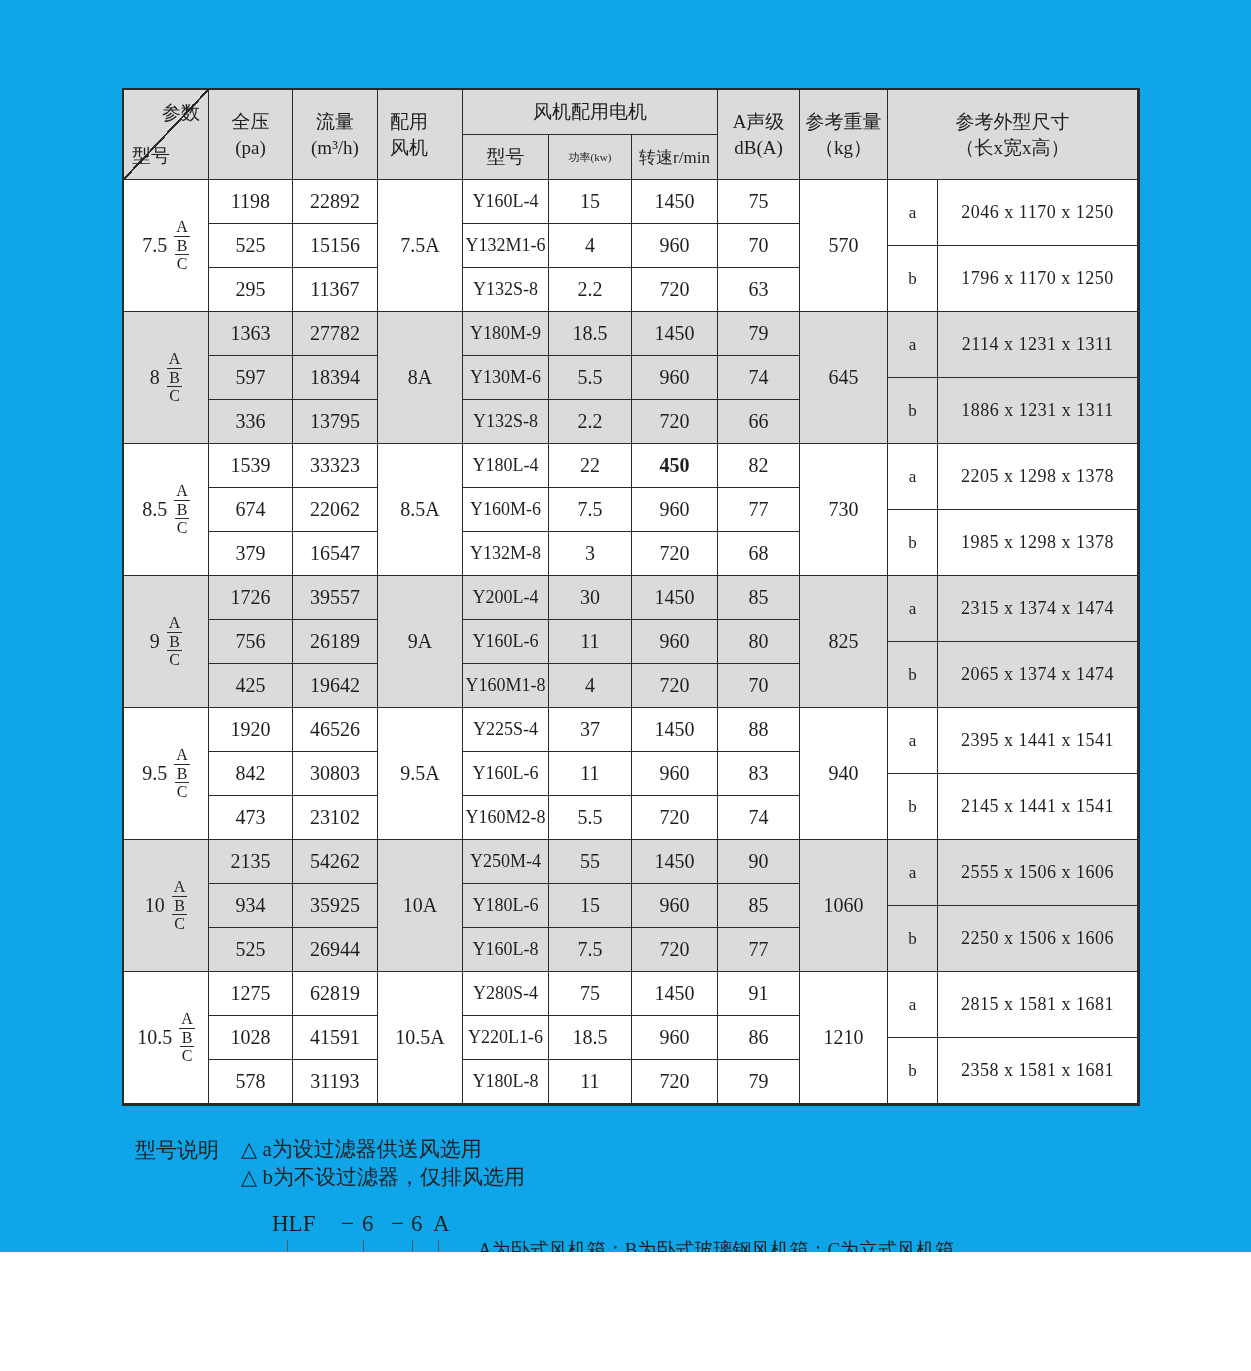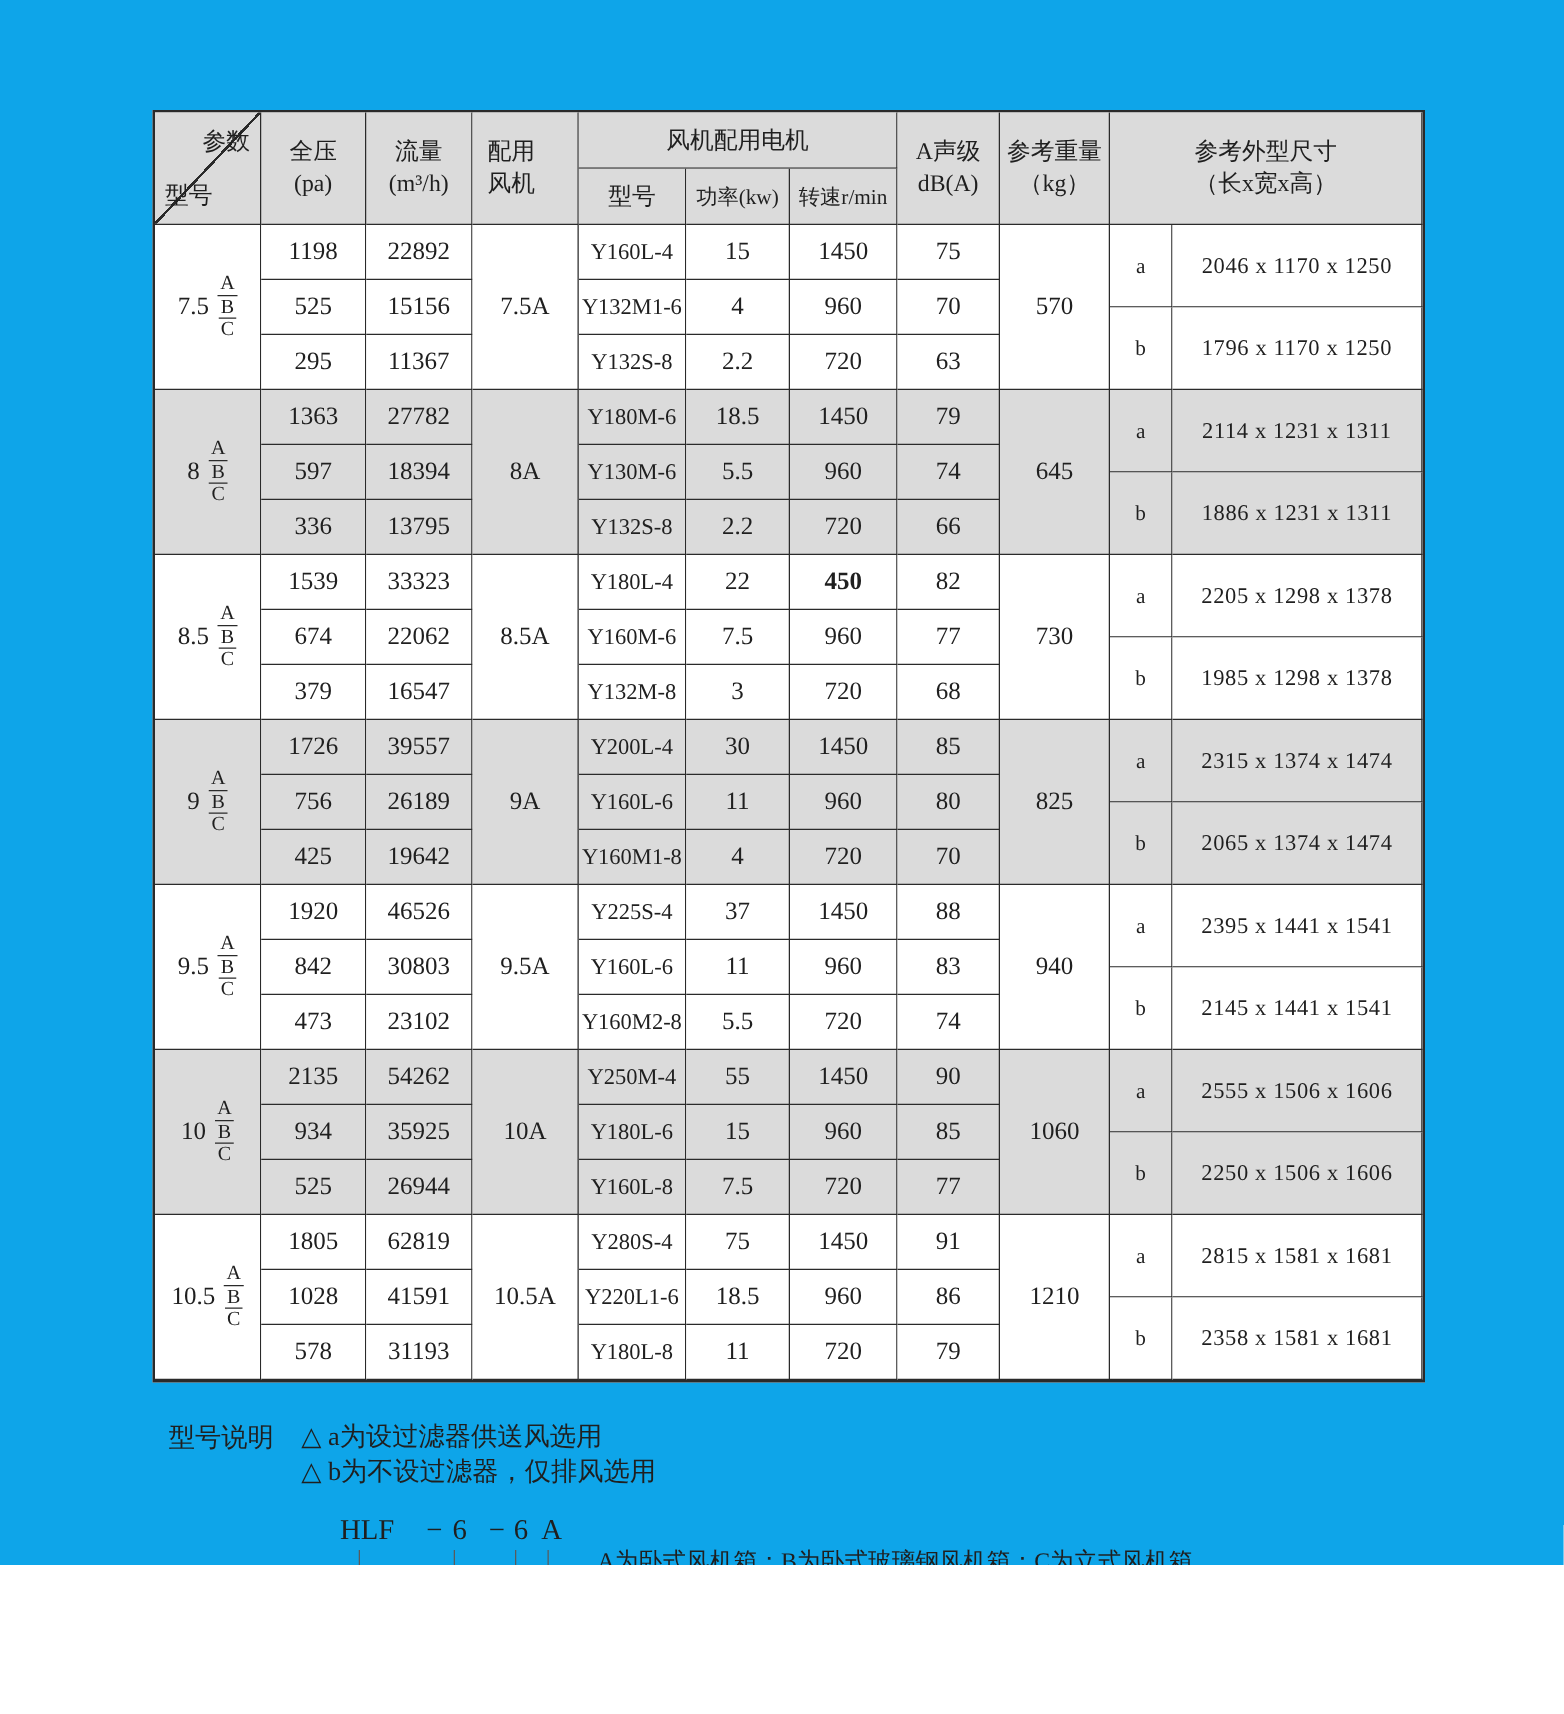--- a/index.html
+++ b/index.html
@@ -42,21 +42,21 @@
           rgba(0,0,0,0) calc(50% - 1px), var(--border) calc(50% - 1px),
           var(--border) calc(50% + 1px), rgba(0,0,0,0) calc(50% + 1px)),
         var(--shade);}
   .hc-top{position:absolute;top:10px;right:8px;font-size:19px;}
   .hc-bot{position:absolute;bottom:10px;left:8px;font-size:19px;}
   .h-press{grid-column:2;grid-row:1 / span 2;}
   .h-flow{grid-column:3;grid-row:1 / span 2;}
   .h-fan{grid-column:4;grid-row:1 / span 2;align-items:flex-start;flex-direction:column;justify-content:center;padding-left:12px;}
   .h-motor{grid-column:5 / span 3;grid-row:1;}
   .h-mmodel{grid-column:5;grid-row:2;}
-  .h-mpower{grid-column:6;grid-row:2;font-size:17px;}
+  .h-mpower{grid-column:6;grid-row:2;font-size:11px;}
   .h-mspeed{grid-column:7;grid-row:2;font-size:17px;}
   .h-db{grid-column:8;grid-row:1 / span 2;}
   .h-weight{grid-column:9;grid-row:1 / span 2;}
   .h-dims{grid-column:10 / span 2;grid-row:1 / span 2;}
   
   .num{font-size:20px;}
   .mot{font-size:18px;}
   .ab{font-size:17px;}
   .dim{font-size:18px;letter-spacing:.5px;}
   .model{gap:7px;}
@@ -148,21 +148,21 @@
       <div class="cell model shade" style="grid-area: 9 / 1 / span 6 / span 1;">
         <span class="mnum">8</span>
         <span class="abc">
           <span class="uv">A</span>
           <span class="uv">B</span>
           <span>C</span>
         </span>
       </div>
       <div class="cell num shade" style="grid-area: 9 / 2 / span 2 / span 1;">1363</div>
       <div class="cell num shade" style="grid-area: 9 / 3 / span 2 / span 1;">27782</div>
-      <div class="cell mot shade" style="grid-area: 9 / 5 / span 2 / span 1;">Y180M-6</div>
+      <div class="cell mot shade" style="grid-area: 9 / 5 / span 2 / span 1;">Y180M-9</div>
       <div class="cell num shade" style="grid-area: 9 / 6 / span 2 / span 1;">18.5</div>
       <div class="cell num shade" style="grid-area: 9 / 7 / span 2 / span 1;">1450</div>
       <div class="cell num shade" style="grid-area: 9 / 8 / span 2 / span 1;">79</div>
       <div class="cell num shade" style="grid-area: 11 / 2 / span 2 / span 1;">597</div>
       <div class="cell num shade" style="grid-area: 11 / 3 / span 2 / span 1;">18394</div>
       <div class="cell mot shade" style="grid-area: 11 / 5 / span 2 / span 1;">Y130M-6</div>
       <div class="cell num shade" style="grid-area: 11 / 6 / span 2 / span 1;">5.5</div>
       <div class="cell num shade" style="grid-area: 11 / 7 / span 2 / span 1;">960</div>
       <div class="cell num shade" style="grid-area: 11 / 8 / span 2 / span 1;">74</div>
       <div class="cell num shade" style="grid-area: 13 / 2 / span 2 / span 1;">336</div>
@@ -306,21 +306,21 @@
       <div class="cell ab shade" style="grid-area: 36 / 10 / span 3 / span 1;">b</div>
       <div class="cell dim shade" style="grid-area: 36 / 11 / span 3 / span 1;">2250 x 1506 x 1606</div>
       <div class="cell model" style="grid-area: 39 / 1 / span 6 / span 1;">
         <span class="mnum">10.5</span>
         <span class="abc">
           <span class="uv">A</span>
           <span class="uv">B</span>
           <span>C</span>
         </span>
       </div>
-      <div class="cell num" style="grid-area: 39 / 2 / span 2 / span 1;">1805</div>
+      <div class="cell num" style="grid-area: 39 / 2 / span 2 / span 1;">1275</div>
       <div class="cell num" style="grid-area: 39 / 3 / span 2 / span 1;">62819</div>
       <div class="cell mot" style="grid-area: 39 / 5 / span 2 / span 1;">Y280S-4</div>
       <div class="cell num" style="grid-area: 39 / 6 / span 2 / span 1;">75</div>
       <div class="cell num" style="grid-area: 39 / 7 / span 2 / span 1;">1450</div>
       <div class="cell num" style="grid-area: 39 / 8 / span 2 / span 1;">91</div>
       <div class="cell num" style="grid-area: 41 / 2 / span 2 / span 1;">1028</div>
       <div class="cell num" style="grid-area: 41 / 3 / span 2 / span 1;">41591</div>
       <div class="cell mot" style="grid-area: 41 / 5 / span 2 / span 1;">Y220L1-6</div>
       <div class="cell num" style="grid-area: 41 / 6 / span 2 / span 1;">18.5</div>
       <div class="cell num" style="grid-area: 41 / 7 / span 2 / span 1;">960</div>

